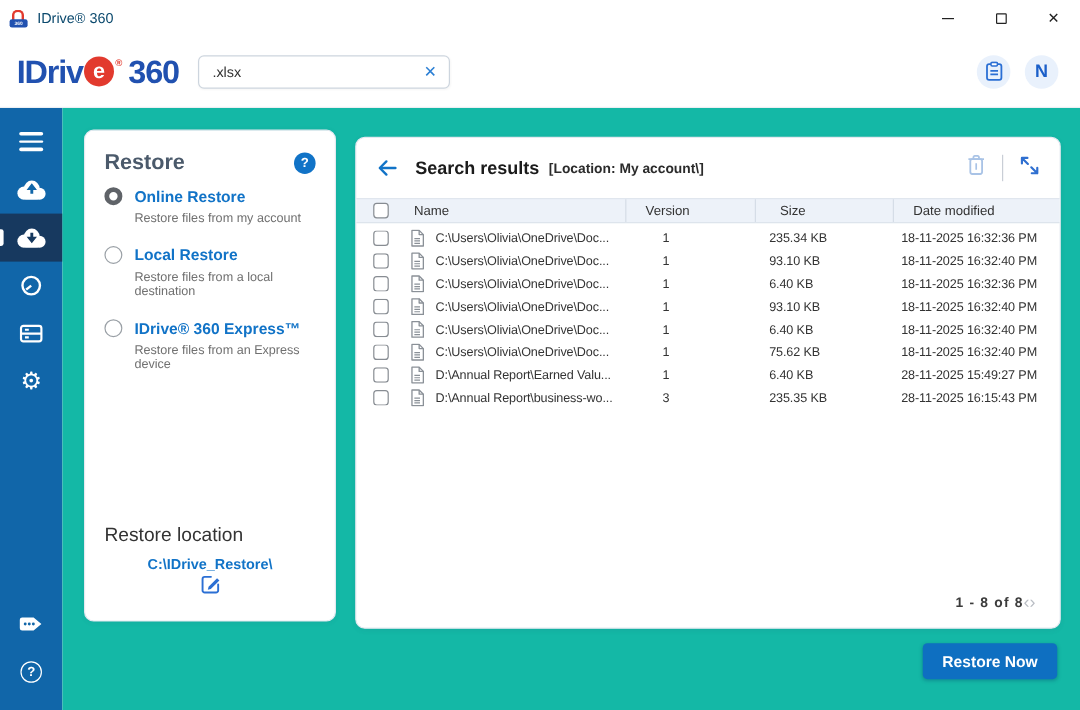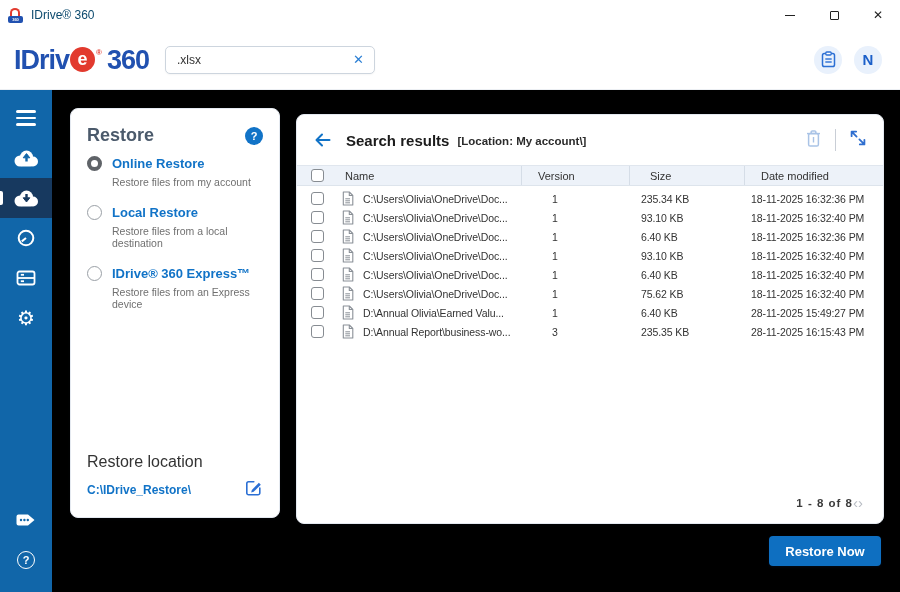--- a/index.html
+++ b/index.html
@@ -39,38 +39,38 @@
   .hamburger { display:flex; flex-direction:column; gap:4px; }
   .hamburger span { display:block; width:20px; height:2.6px; background:#fff; border-radius:2px; }
   .cloud-arrow { fill:#1166a9; stroke:#1166a9; }
   .side-item.active .cloud-arrow { fill:#17395f; stroke:#17395f; }
   .gear-glyph { color:#fff; font-size:20px; line-height:20px; }
   .help-circle { width:18px; height:18px; border:1.8px solid #fff; border-radius:50%; color:#fff; font-size:11px; font-weight:bold; display:flex; align-items:center; justify-content:center; }
   .side-spacer { margin-top:auto; }
   .side-bottom-pad { height:12px; }
 
   
-  .main { position:absolute; top:90px; left:52px; right:0; bottom:0; background:#000000; }
+  .main { position:absolute; top:90px; left:52px; right:0; bottom:0; background:#14b8a6; }
   .card { position:absolute; background:#fff; border:1px solid #e4e9f0; border-radius:8px; box-shadow:0 1px 4px rgba(40,60,90,0.07); }
 
   
   .restore-card { left:18px; top:18px; width:210px; height:410px; padding:16px; display:flex; flex-direction:column; }
   .restore-head { display:flex; align-items:center; justify-content:space-between; }
   .restore-title { font-size:18px; font-weight:700; color:#4b5a6b; }
   .help-badge { width:18px; height:18px; border-radius:50%; background:#1173c7; color:#fff; font-size:11px; font-weight:bold; display:flex; align-items:center; justify-content:center; }
   .options { margin-top:10px; }
   .option { margin-bottom:17px; }
   .option-head { display:flex; align-items:center; gap:10px; }
   .radio { width:15px; height:15px; border-radius:50%; border:1.6px solid #9aa0a6; background:#fff; flex:0 0 auto; }
   .radio.selected { border:4.6px solid #5f6368; }
   .option-label { color:#1173c7; font-weight:700; font-size:13px; white-space:nowrap; }
   .option-desc { margin:5px 0 0 25px; font-size:10.5px; color:#707070; }
   .loc-block { margin-top:auto; }
   .loc-label { font-size:16px; color:#333; margin-bottom:7px; }
-  .loc-row { display:flex; align-items:center; justify-content:space-between; }
+  .loc-row { display:flex; align-items:center; justify-content:space-between;flex-direction:column; }
   .loc-path { color:#1173c7; font-size:12px; font-weight:600; }
 
   
   .results-card { left:244px; top:24px; width:588px; height:410px; }
   .toolbar { height:50px; display:flex; align-items:center; padding:0 16px; }
   .back-btn { display:flex; align-items:center; }
   .results-title { font-size:15px; font-weight:700; color:#1b1b1b; margin-left:14px; }
   .results-loc { font-size:11.5px; color:#2b2b2b; margin-left:8px; margin-top:2px;font-weight:bold; }
   .toolbar-right { margin-left:auto; display:flex; align-items:center; }
   .tool-divider { width:1px; height:22px; background:#c9ced6; margin:0 13px; }
@@ -410,21 +410,21 @@
             </div>
             <div class="cell c-icon">
               <svg width="12" height="15" viewBox="0 0 12 15">
                 <path d="M1.3 1 H7.3 L10.8 4.5 V14 H1.3 Z" fill="#fff" stroke="#8a9097" stroke-width="1.1" stroke-linejoin="round"></path>
                 <path d="M7.3 1 V4.5 H10.8" fill="none" stroke="#8a9097" stroke-width="1.1" stroke-linejoin="round"></path>
                 <line x1="3.3" y1="7.8" x2="8" y2="7.8" stroke="#8a9097" stroke-width="1"></line>
                 <line x1="3.3" y1="9.8" x2="8" y2="9.8" stroke="#8a9097" stroke-width="1"></line>
                 <line x1="3.3" y1="11.8" x2="8" y2="11.8" stroke="#8a9097" stroke-width="1"></line>
               </svg>
             </div>
-            <div class="cell c-name">D:\Annual Olivia\Earned Valu...</div>
+            <div class="cell c-name">D:\Annual Report\Earned Valu...</div>
             <div class="cell c-ver">1</div>
             <div class="cell c-size">6.40 KB</div>
             <div class="cell c-date">28-11-2025 15:49:27 PM</div>
           </div>
           <div class="trow">
             <div class="cell c-check">
               <span class="checkbox"></span>
             </div>
             <div class="cell c-icon">
               <svg width="12" height="15" viewBox="0 0 12 15">

